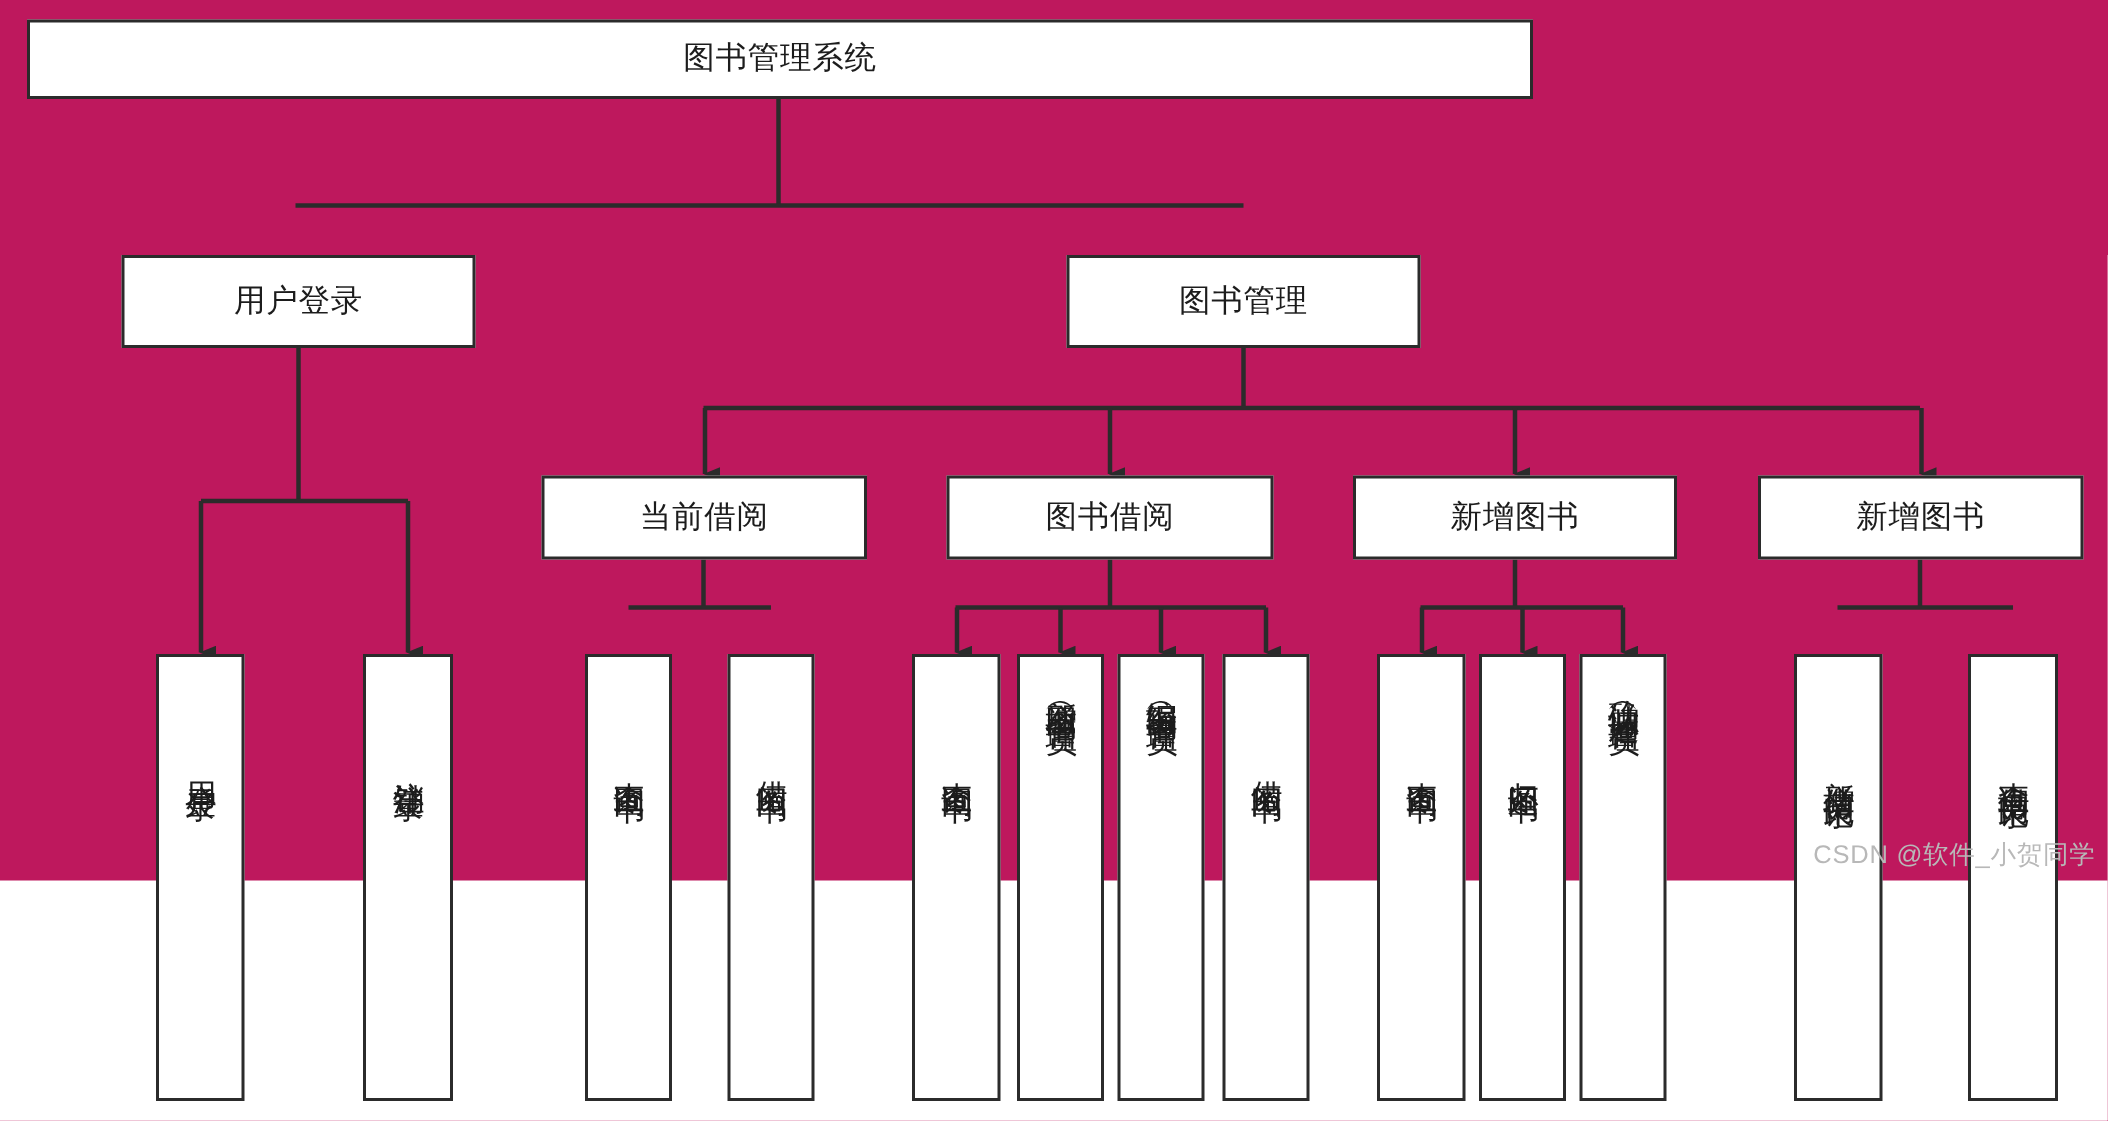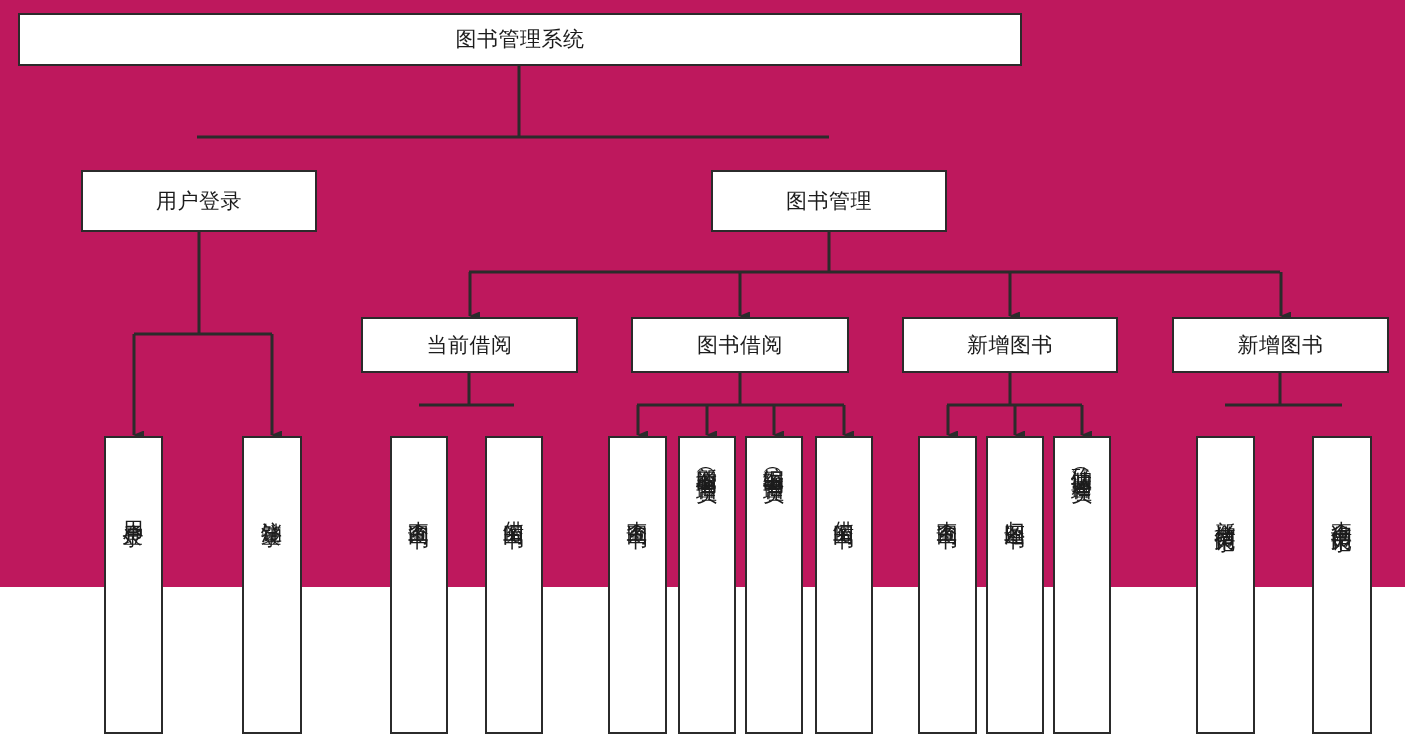--- a/index.html
+++ b/index.html
@@ -173,13 +173,14 @@
         <span class="node-label">确认归还（管理员）</span>
       </div>
       <div class="node vertical mid" style="left: 1196px; top: 436px; width: 59px; height: 298px;">
         <span class="node-label">新增借阅记录</span>
       </div>
       <div class="node vertical mid" style="left: 1312px; top: 436px; width: 60px; height: 298px;">
         <span class="node-label">查询借阅记录</span>
       </div>
     </div>
 
+  <div class="watermark">CSDN @软件_小贺同学</div>
 </div>
 
 </body></html>

